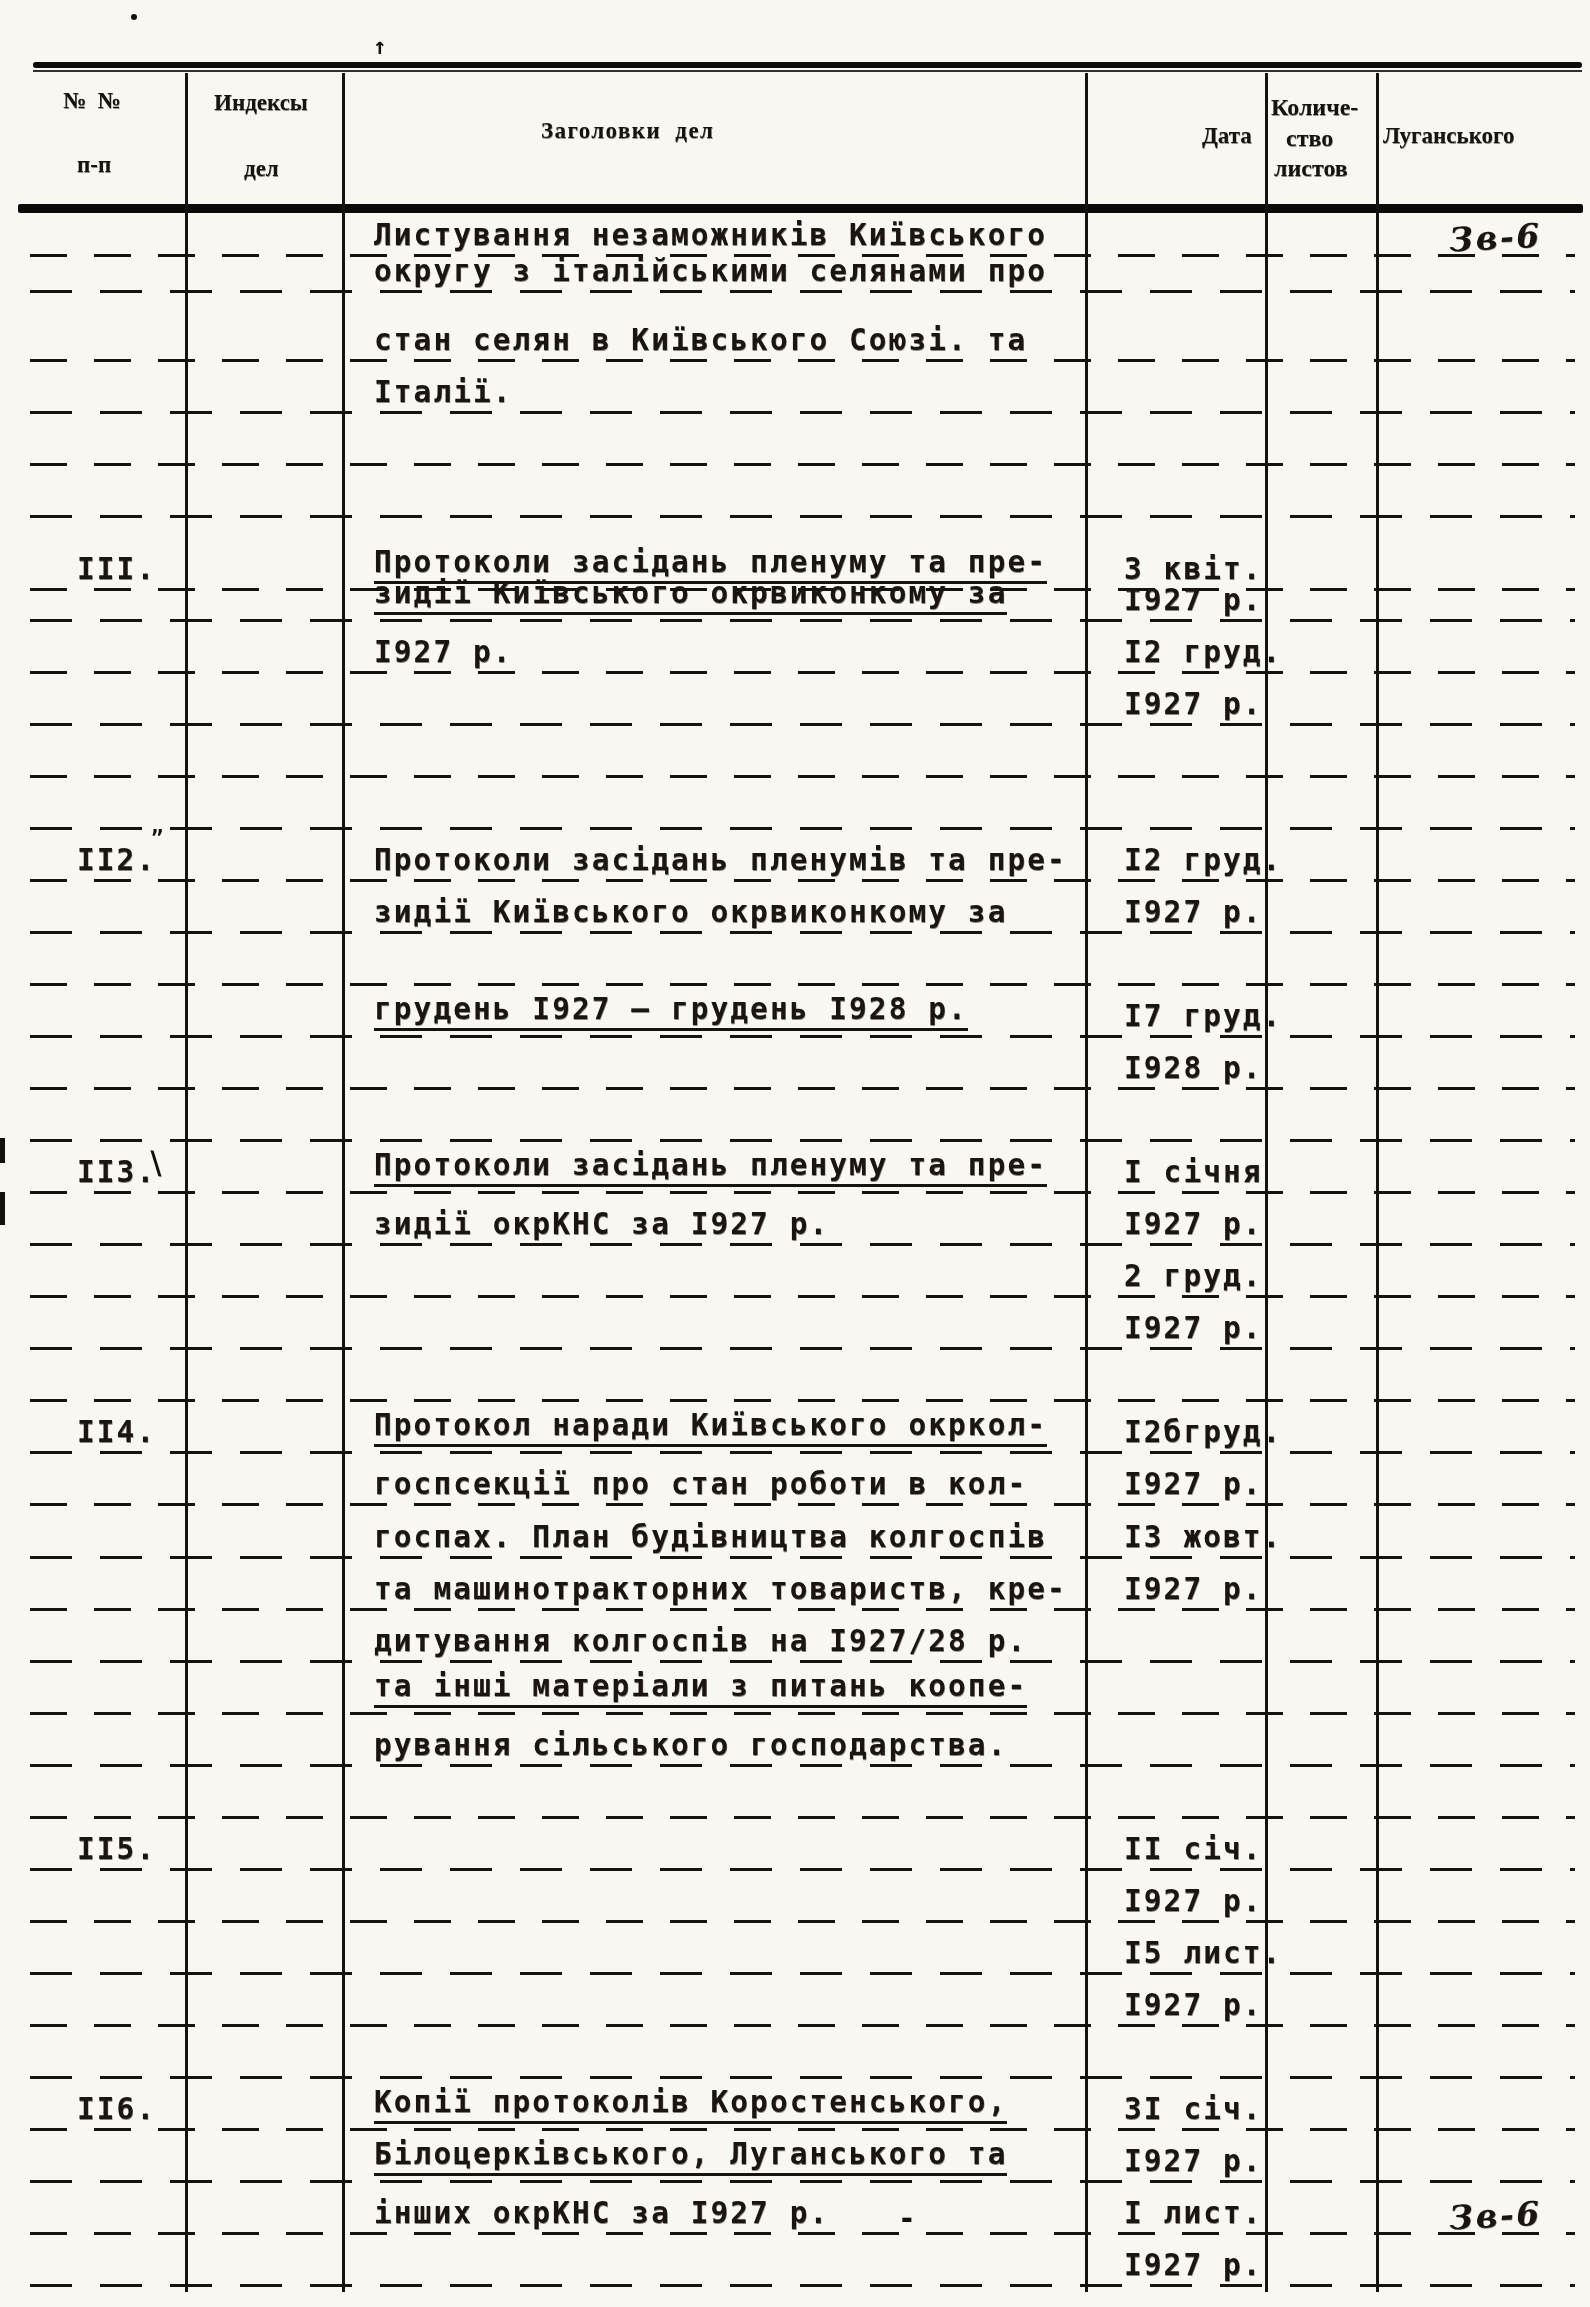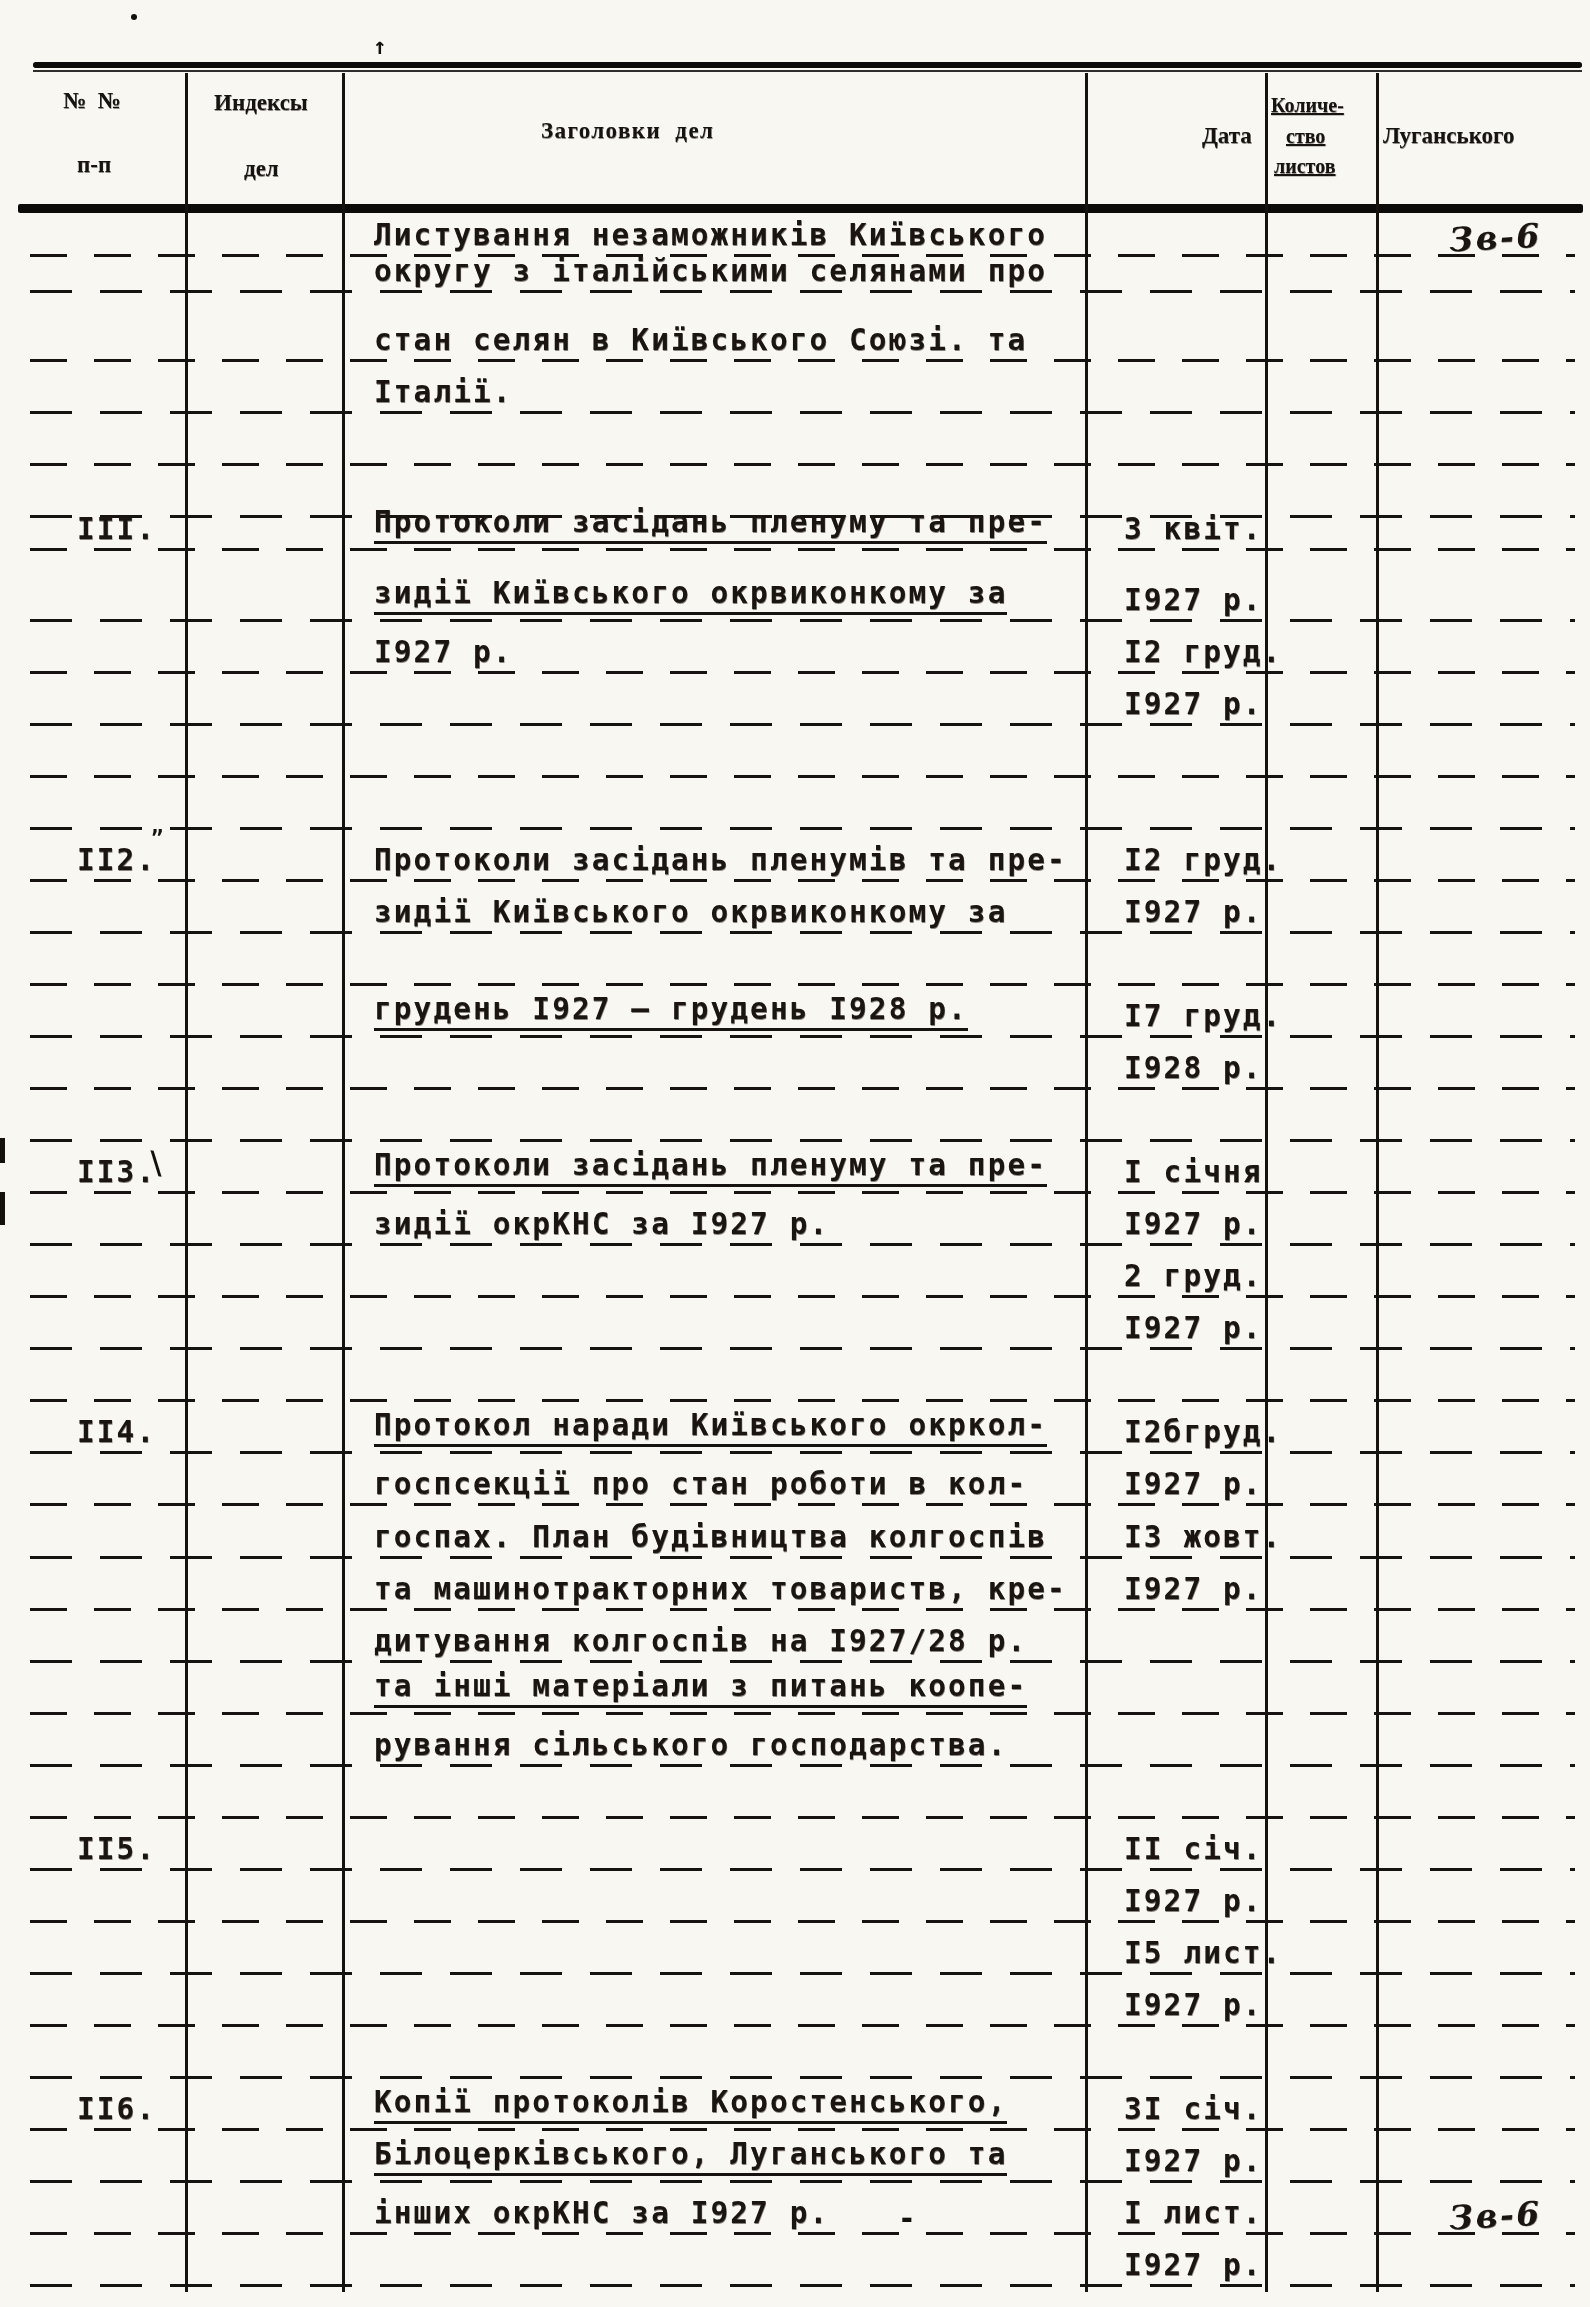--- a/index.html
+++ b/index.html
@@ -20,21 +20,21 @@
   #header-rule{left:18px;top:204px;width:1565px;height:9px;border-radius:2.1px;}
   .vline{position:absolute;top:73px;height:2219px;width:3.4px;background:#16120e;}
   #v1{left:185px;} #v2{left:342px;} #v3{left:1085px;} #v4{left:1265px;} #v5{left:1376px;}
   
   .hcell{
     position:absolute;
     font-family:"Liberation Serif","DejaVu Serif",serif;
     font-weight:700;color:#161310;white-space:pre;
     text-shadow:0.4px 0.5px 0 rgba(25,18,10,.45);
   }
-  .h34{font-size:23px;} .h29{font-size:20px;text-decoration:underline;}
+  .h34{font-size:23px;} .h29{font-size:24px;}
   #h-no-1{left:63px;top:88px;}      #h-no-2{left:77px;top:152px;}
   #h-ix-1{left:214px;top:90px;}     #h-ix-2{left:244px;top:156px;}
   #h-titles{left:541px;top:118px;letter-spacing:1.4px;}
   #h-date{left:1202px;top:123px;}
   #h-qty-1{left:1271px;top:94px;}   #h-qty-2{left:1286px;top:125px;}  #h-qty-3{left:1274px;top:155px;}
   #h-notes{left:1383px;top:123px;}
   
   #rows{position:absolute;left:0;top:0;}
   .row{position:absolute;left:30px;width:1549px;height:52px;}
   .row::after{
@@ -104,21 +104,21 @@
         <div class="cell c-title">округу з італійськими селянами про</div>
       </div>
       <div class="row" style="top: 310px;">
         <div class="cell c-title">стан селян в Київського Союзі. та</div>
       </div>
       <div class="row" style="top: 362px;">
         <div class="cell c-title">Італії.</div>
       </div>
       <div class="row" style="top: 414px;"></div>
       <div class="row" style="top: 466px;"></div>
-      <div class="row" style="top: 499px; text-align: center;">
+      <div class="row" style="top: 539px; text-align: center;">
         <div class="cell c-num">III.</div>
         <div class="cell c-title u">Протоколи засідань пленуму та пре-</div>
         <div class="cell c-date">3 квіт.</div>
       </div>
       <div class="row" style="top: 570px;">
         <div class="cell c-title u">зидії Київського окрвиконкому за</div>
         <div class="cell c-date">I927 р.</div>
       </div>
       <div class="row" style="top: 622px;">
         <div class="cell c-title">I927 р.</div>

